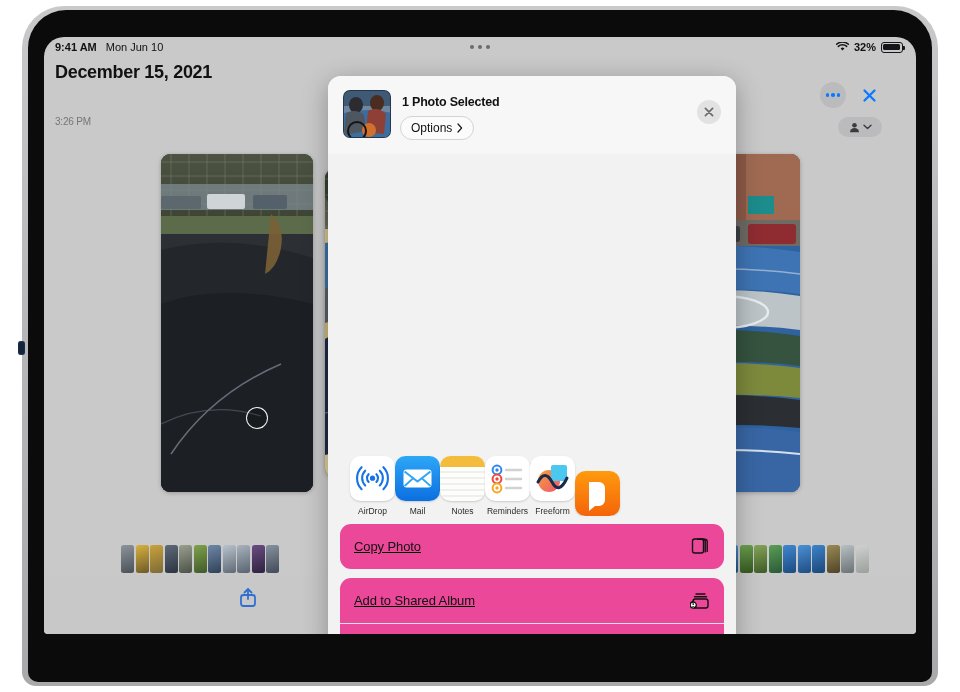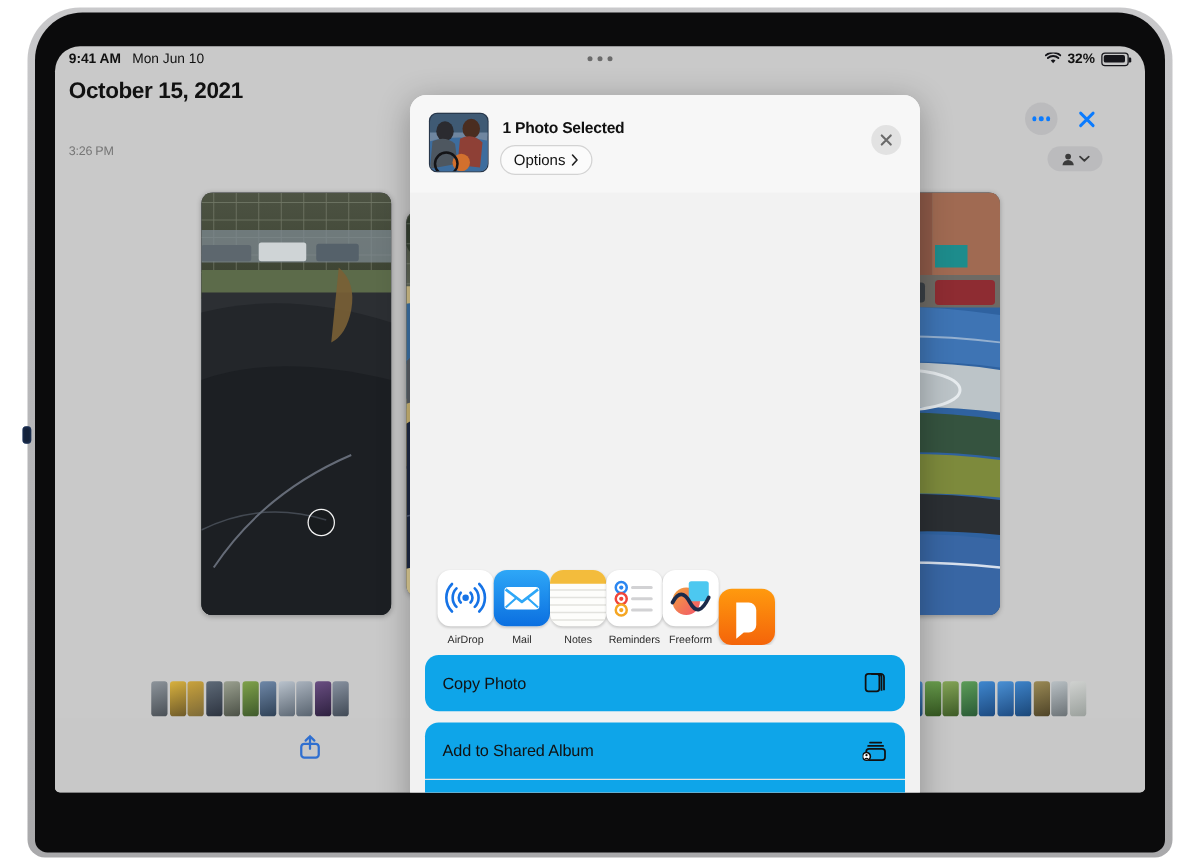--- a/index.html
+++ b/index.html
@@ -106,21 +106,21 @@
 
   
   .apps{ position:absolute; left:0; top:362px; width:408px; height:78px;
     display:flex; align-items:flex-end; padding-left:22px; overflow:hidden; }
   .app{ width:45px; flex:0 0 45px; display:flex; flex-direction:column; align-items:center; }
   .appicon{ width:45px; height:45px; border-radius:10.5px; overflow:hidden; position:relative;
     box-shadow:0 1px 2px rgba(0,0,0,.16); }
   .applabel{ margin-top:5px; font-size:8.5px; color:#2a2a2a; white-space:nowrap; }
 
   
-  .card{ position:absolute; left:12px; width:384px; background:#0ea5e9; border-radius:11px; }
+  .card{ position:absolute; left:12px; width:384px; background:#ec4899; border-radius:11px;text-decoration:underline; }
   .card.one{ top:448px; height:45px; }
   .card.two{ top:502px; height:98px; overflow:hidden; }
   .row{ position:relative; height:45px; display:flex; align-items:center;
     padding:0 14px; }
   .row + .row{ border-top:0.5px solid #e3e3e3; }
   .row .lab{ font-size:13px; color:#111; letter-spacing:-0.1px; }
   .row .ic{ position:absolute; right:13px; top:50%; transform:translateY(-50%);
     width:21px; height:21px; }
 
   svg{ display:block; }
@@ -154,21 +154,21 @@
           </svg>
         </span>
         <span>32%</span>
         <span class="batt">
             <i></i>
           </span>
       </div>
     </div>
 
     <div class="app-header">
-      <div class="title">October 15, 2021</div>
+      <div class="title">December 15, 2021</div>
       <div class="subtitle">3:26 PM</div>
 
       <div class="hdr-btn hdr-dots">
         <i></i>
           <i></i>
           <i></i>
       </div>
       <div class="hdr-btn hdr-close">
         <svg width="17" height="17" viewBox="0 0 17 17">
           <path d="M3.5 3.5 L13.5 13.5 M13.5 3.5 L3.5 13.5" stroke="#0a7bff" stroke-width="2.3" stroke-linecap="round"></path>

